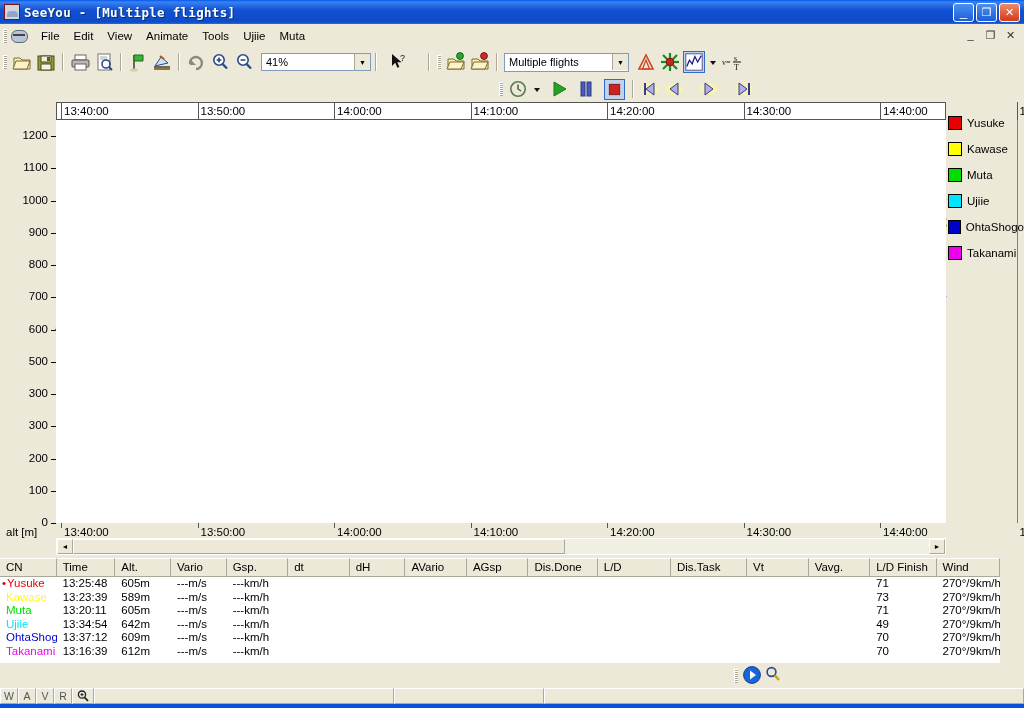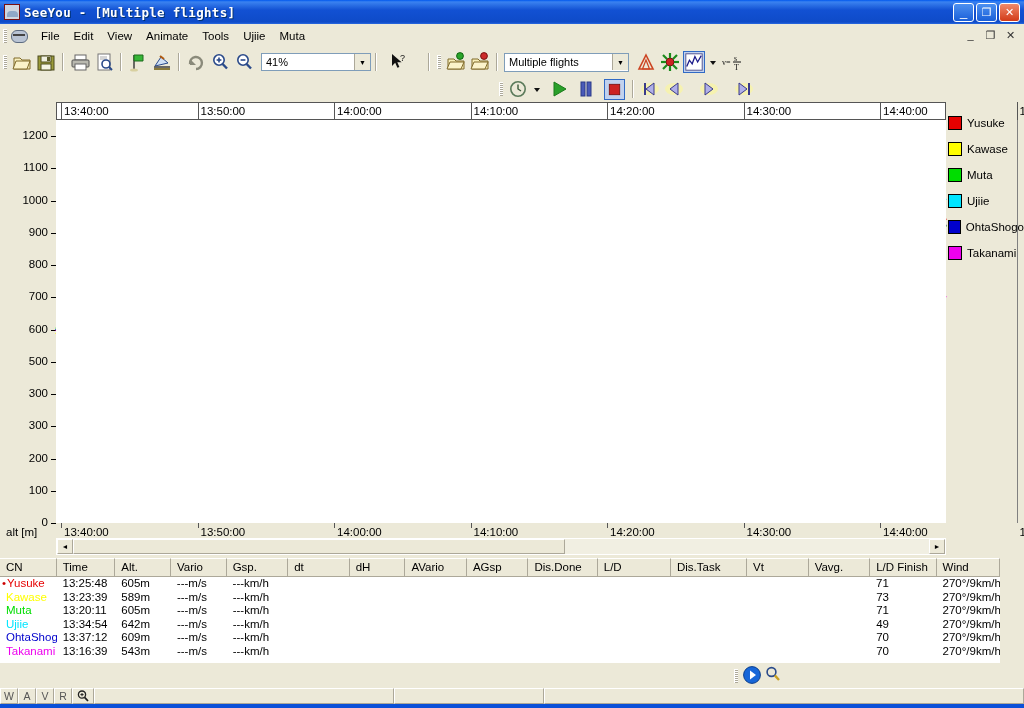--- a/index.html
+++ b/index.html
@@ -595,21 +595,21 @@
           <div class="td" style="width: 75px;"></div>
           <div class="td" style="width: 78px;"></div>
           <div class="td" style="width: 63px;"></div>
           <div class="td" style="width: 63px;"></div>
           <div class="td" style="width: 68px;">70</div>
           <div class="td" style="width: 65px;">270°/9km/h</div>
         </div>
         <div class="trow">
           <div class="td" style="width: 58px; color: rgb(238, 0, 238);"><span>Takanami</span></div>
           <div class="td" style="width: 60px;">13:16:39</div>
-          <div class="td" style="width: 57px;">543m</div>
+          <div class="td" style="width: 57px;">612m</div>
           <div class="td" style="width: 57px;">---m/s</div>
           <div class="td" style="width: 63px;">---km/h</div>
           <div class="td" style="width: 63px;"></div>
           <div class="td" style="width: 57px;"></div>
           <div class="td" style="width: 63px;"></div>
           <div class="td" style="width: 63px;"></div>
           <div class="td" style="width: 71px;"></div>
           <div class="td" style="width: 75px;"></div>
           <div class="td" style="width: 78px;"></div>
           <div class="td" style="width: 63px;"></div>

